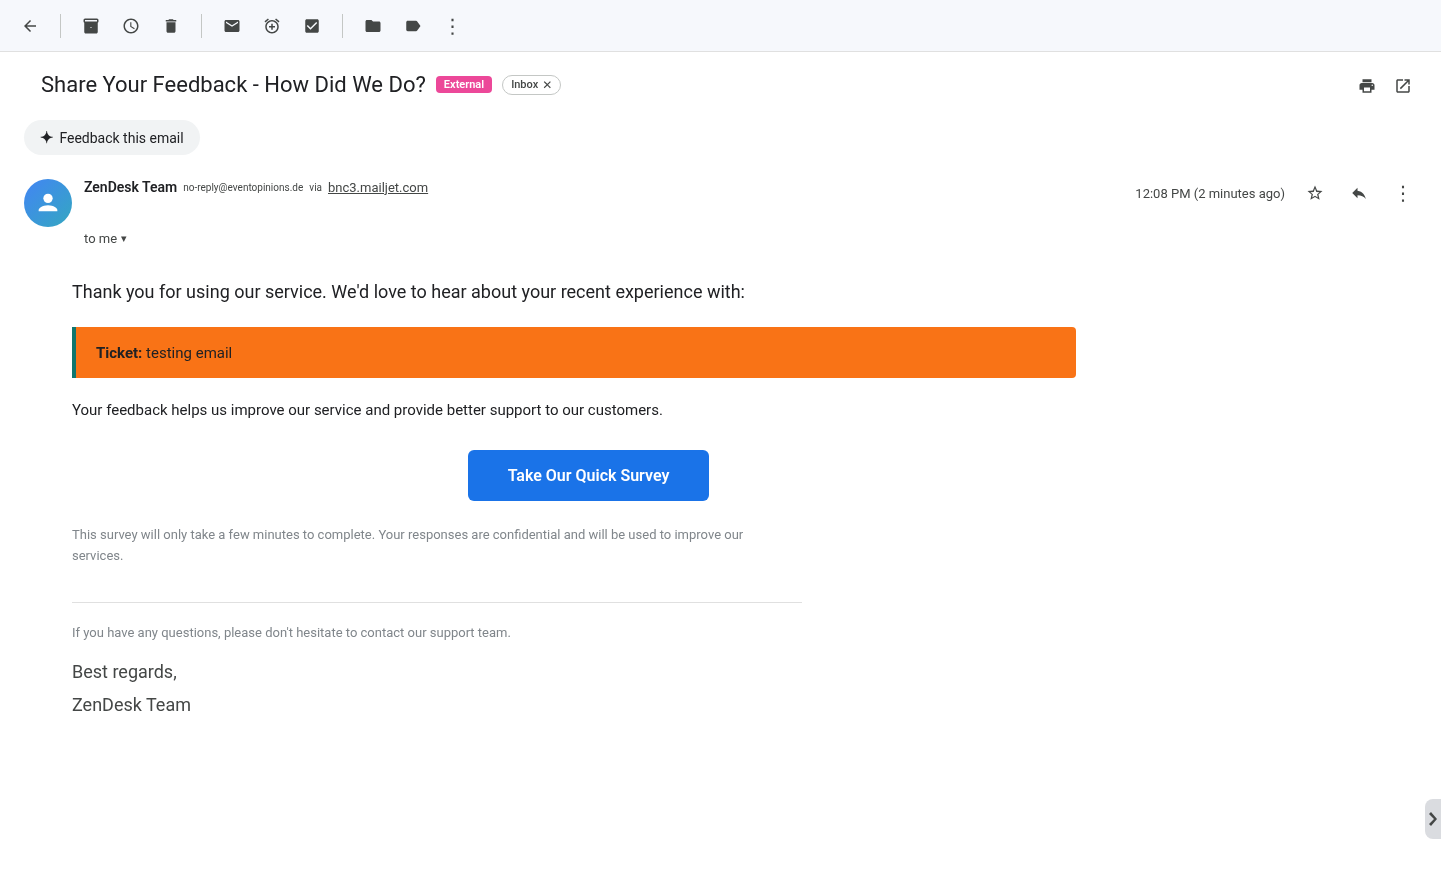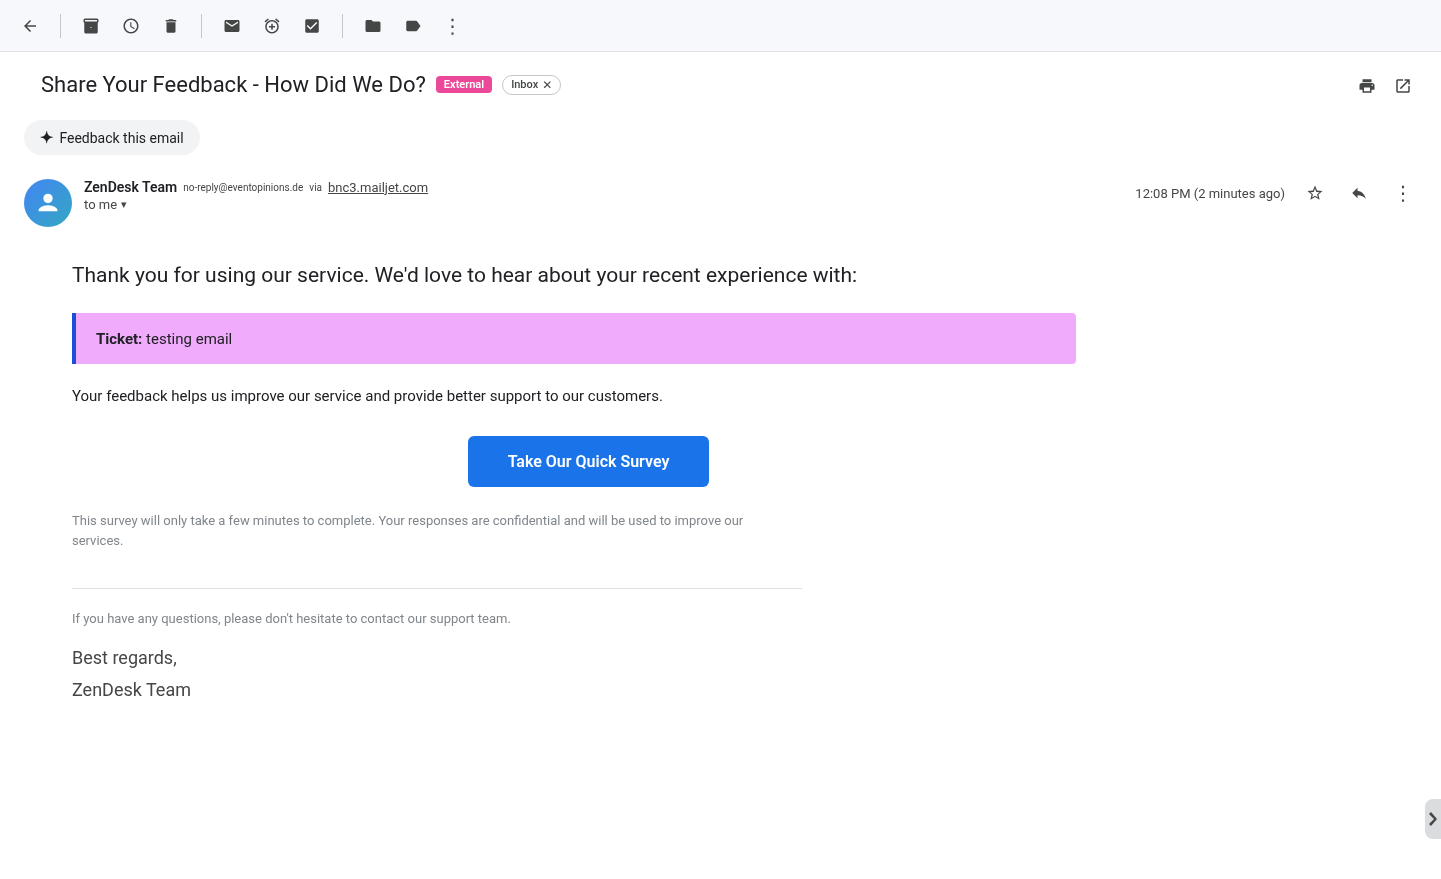--- a/index.html
+++ b/index.html
@@ -212,20 +212,21 @@
       font-size: 13px;
       color: #444746;
       text-decoration: underline;
     }
     .to-me-row {
       display: flex;
       align-items: center;
       gap: 4px;
       font-size: 13px;
       color: #444746;
+      margin-top: 34px;
     }
     .chevron-icon {
       font-size: 11px;
       cursor: pointer;
     }
     .sender-right {
       display: flex;
       align-items: center;
       gap: 16px;
     }
@@ -251,28 +252,28 @@
       max-width: 1100px;
     }
     .body-title {
       font-size: 24px;
       font-weight: 700;
       color: #202124;
       text-align: center;
       margin-bottom: 24px;
     }
     .body-text {
-      font-size: 21px;
+      font-size: 18px;
       color: #202124;
       margin-bottom: 20px;
       line-height: 1.6;
     }
     .ticket-box {
-      background: #f0abfc;
-      border-left: 4px solid #1d4ed8;
+      background: #f97316;
+      border-left: 4px solid #0f766e;
       padding: 16px 20px;
       margin-bottom: 20px;
       border-radius: 0 4px 4px 0;
     }
     .ticket-text {
       font-size: 15px;
       color: #202124;
     }
     .ticket-label {
       font-weight: 700;

